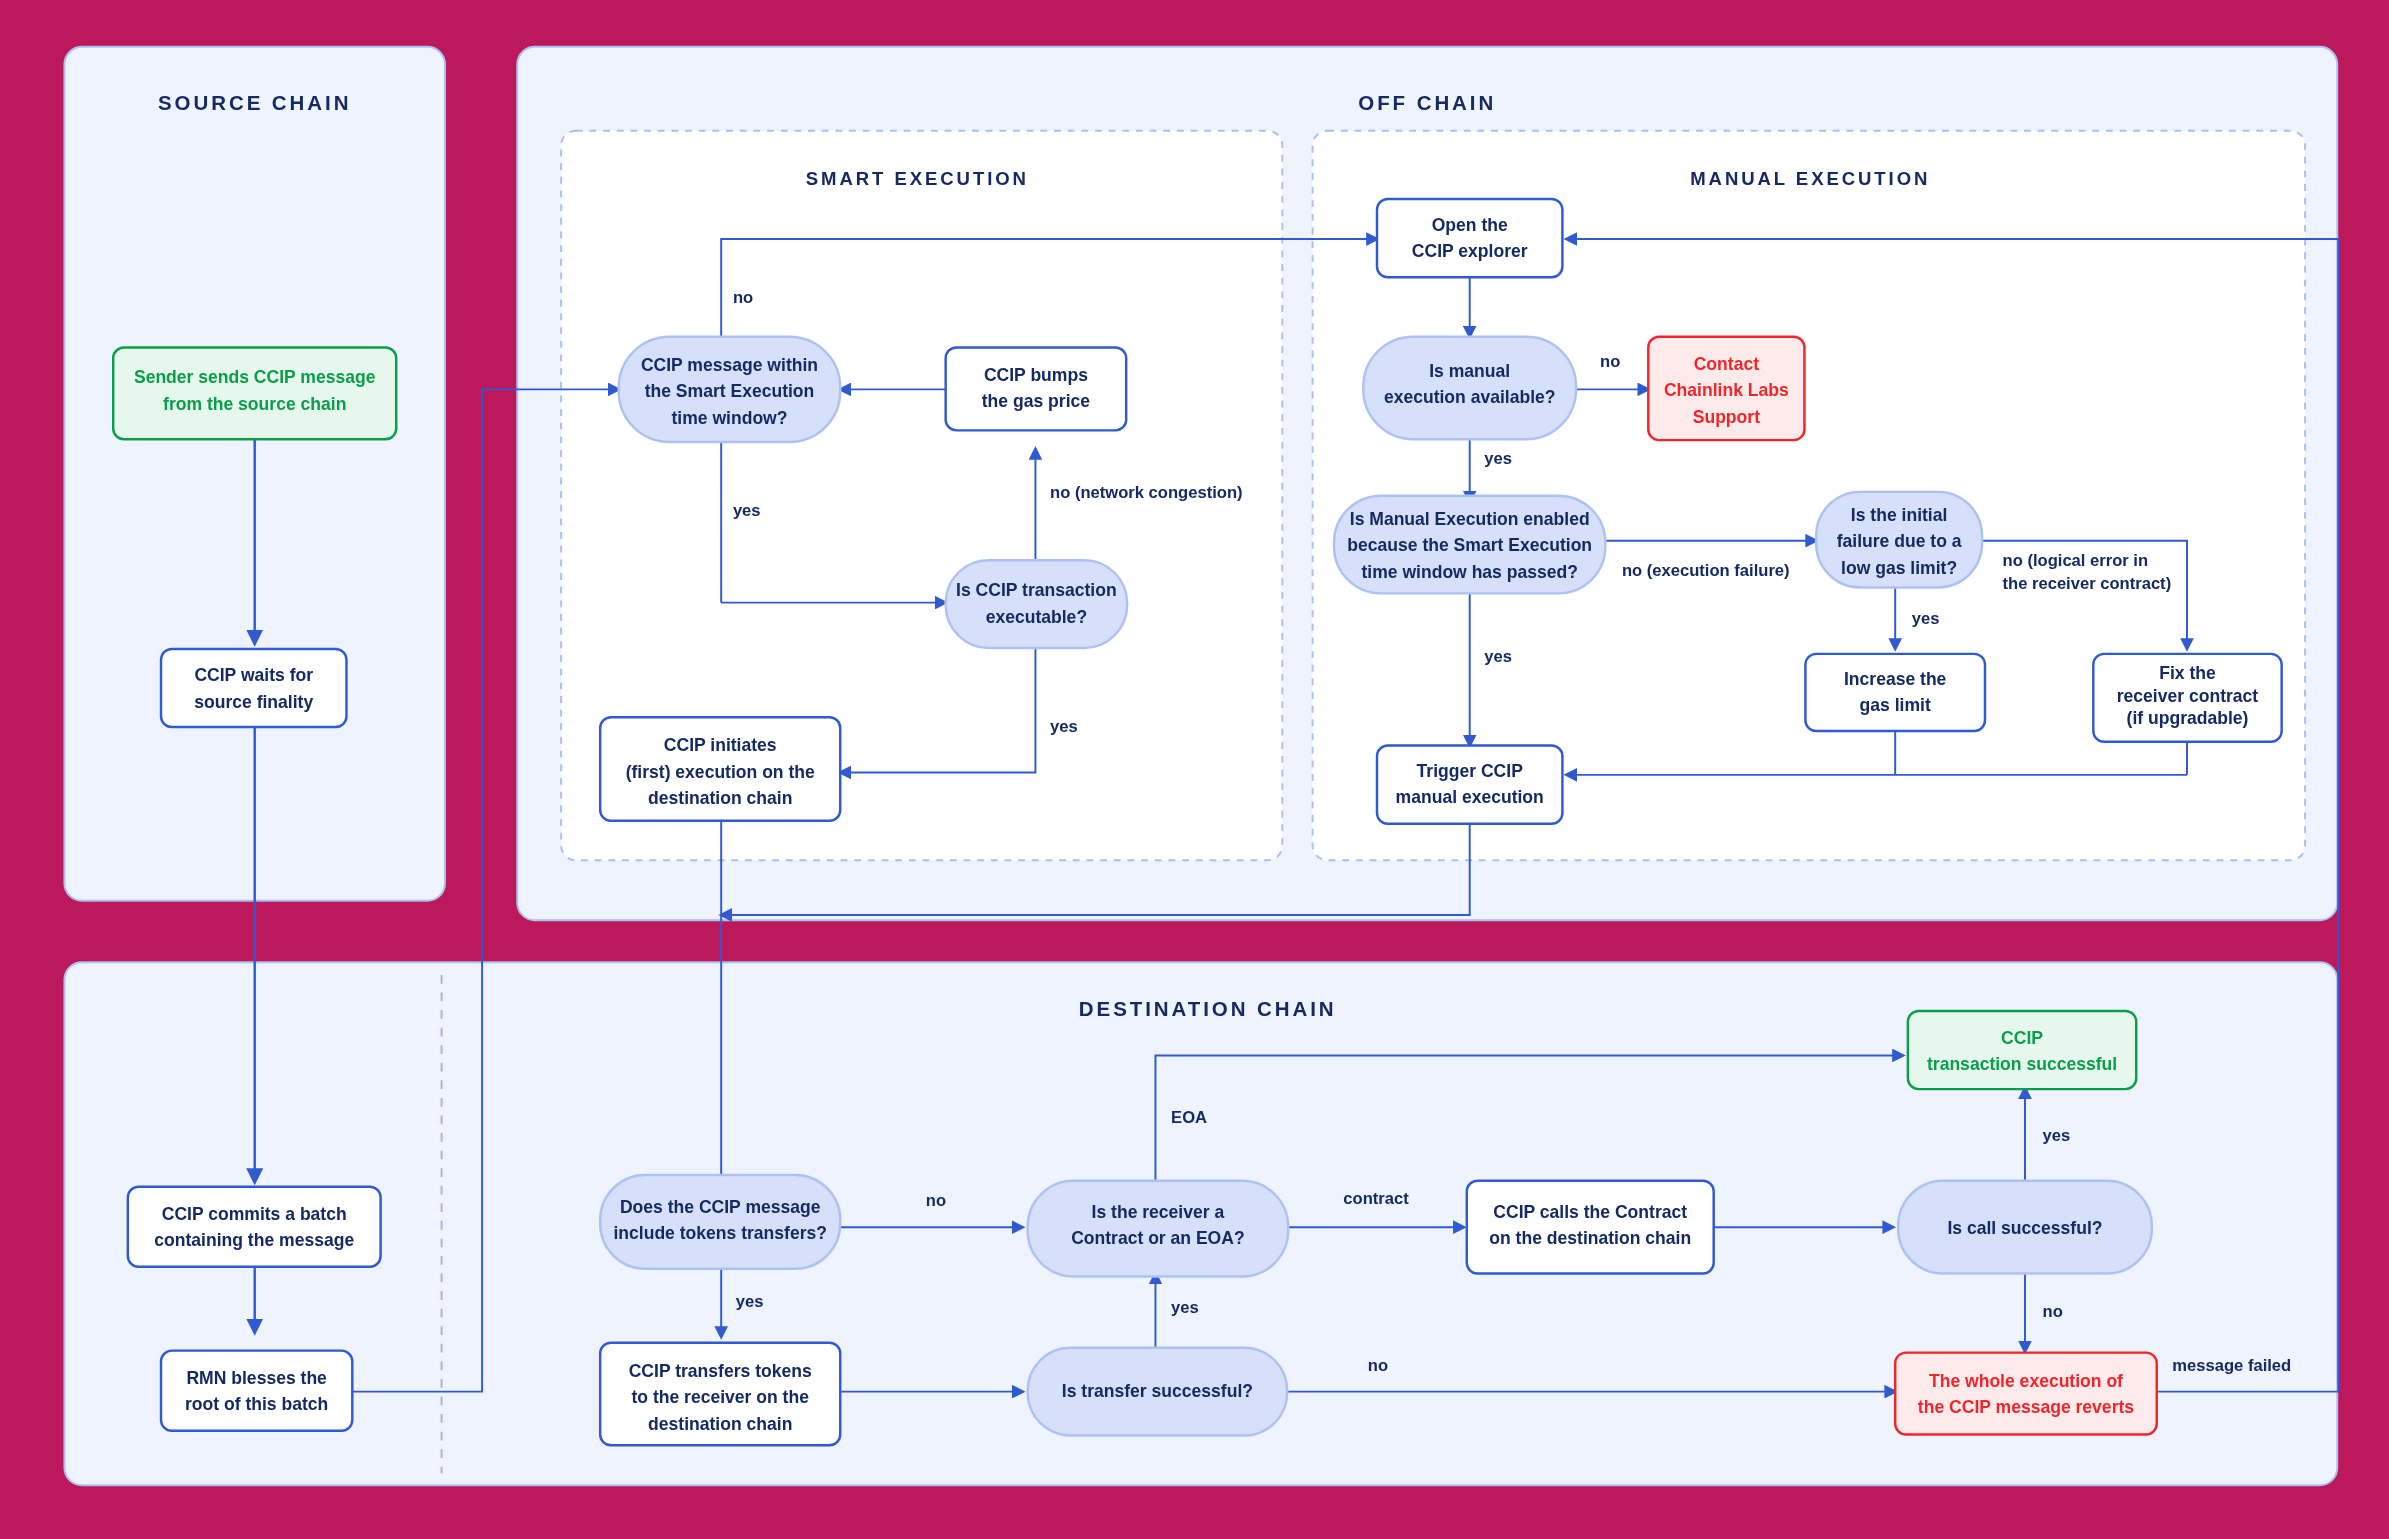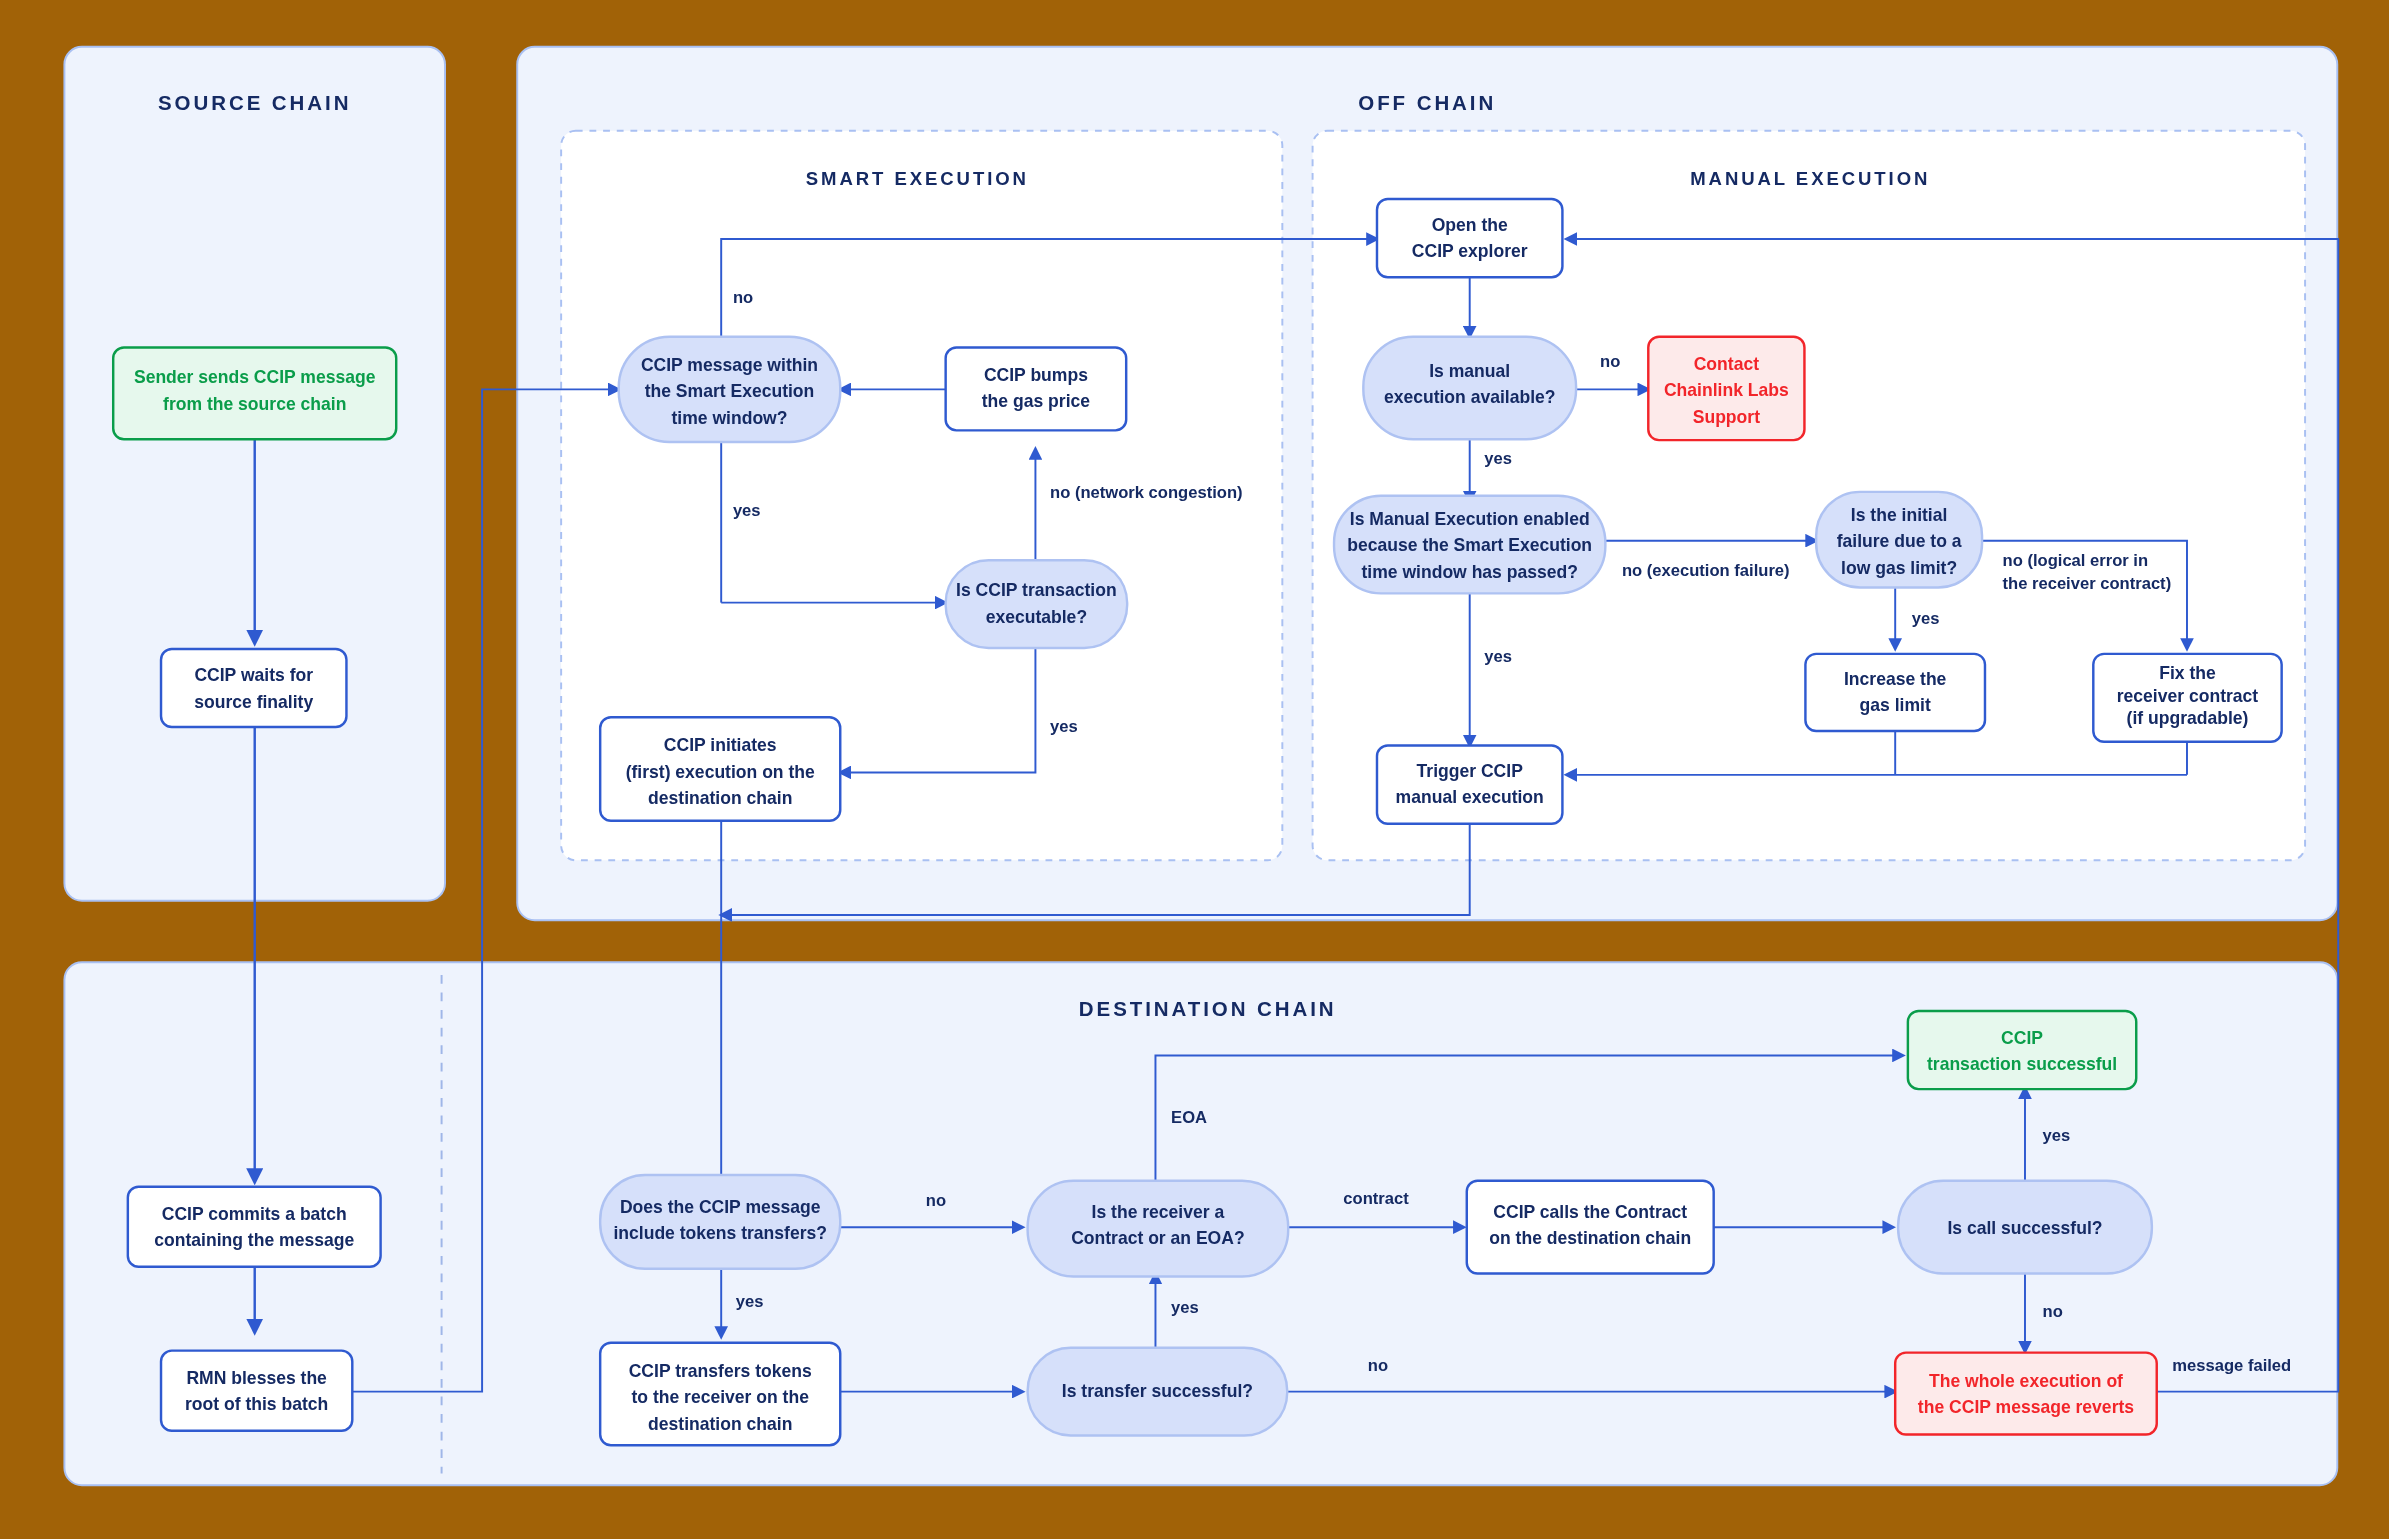--- a/index.html
+++ b/index.html
@@ -1,17 +1,17 @@
 <!DOCTYPE html>
 <html style="font-size:7.8px"><head>
 <meta charset="utf-8">
 <style>
   html,body{margin:0;padding:0;background:#ffffff;}
   body{font-family:"Liberation Sans", sans-serif;}
-  #stage{position:relative;width:2389px;height:1539px;background:#a16207;overflow:hidden;}
+  #stage{position:relative;width:2389px;height:1539px;background:#be185d;overflow:hidden;}
   svg#fc{position:absolute;left:0;top:0;width:2389px;height:1539px;}
   .panel-title{
     font-family:"Liberation Sans", sans-serif;
     font-weight:700;
     fill:#152a63;
     letter-spacing:6px;
     text-anchor:middle;
   }
   .panel-title.lg{font-size:42px;}
   .panel-title.md{font-size:38px;}

